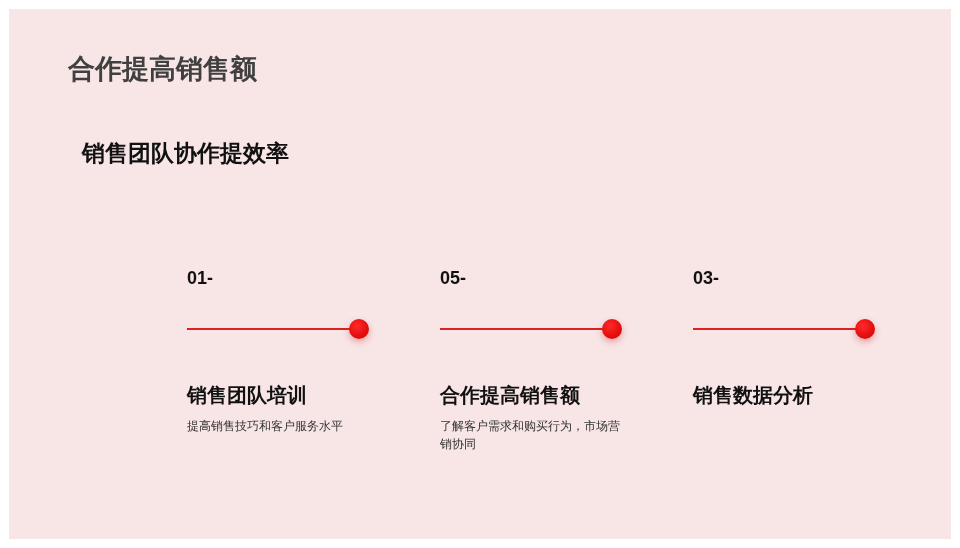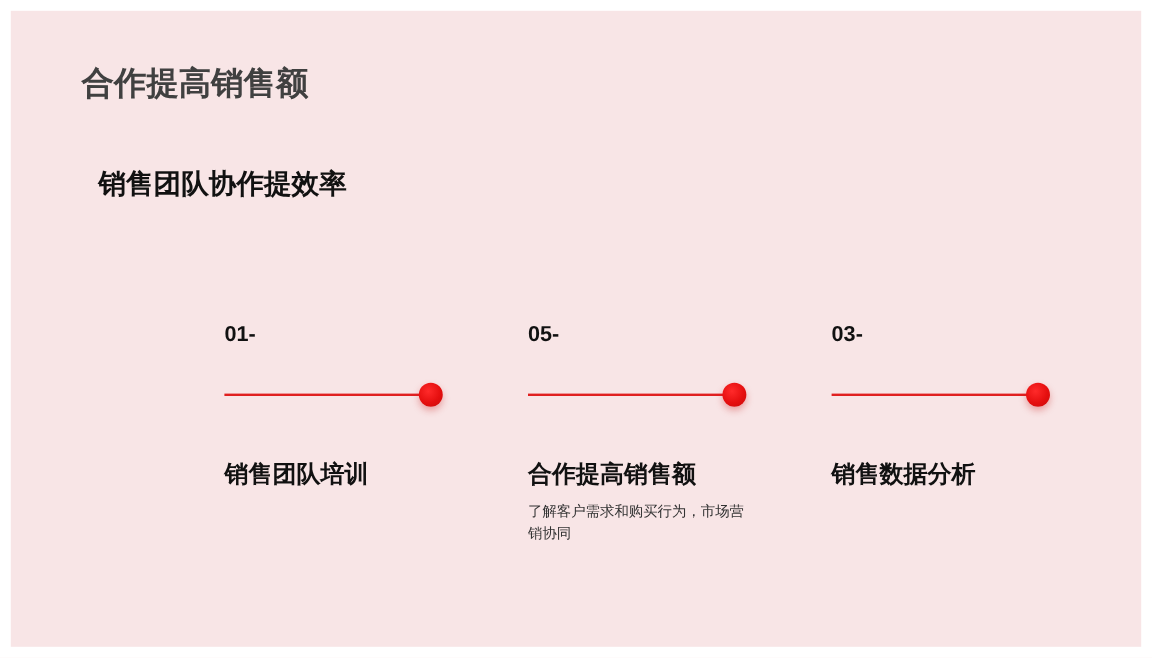--- a/index.html
+++ b/index.html
@@ -96,20 +96,21 @@
 
 <div class="slide">
   <div class="title">合作提高销售额</div>
   <div class="subtitle">销售团队协作提效率</div>
 
   <div class="step" style="left:178px;">
     <div class="step-num">01-</div>
     <div class="step-line"></div>
     <div class="step-dot"></div>
     <div class="step-heading">销售团队培训</div>
+    <div class="step-desc">提高销售技巧和客户服务水平</div>
   </div>
 
   <div class="step" style="left:431px;">
     <div class="step-num">05-</div>
     <div class="step-line"></div>
     <div class="step-dot"></div>
     <div class="step-heading">合作提高销售额</div>
     <div class="step-desc">了解客户需求和购买行为，市场营销协同</div>
   </div>
 

